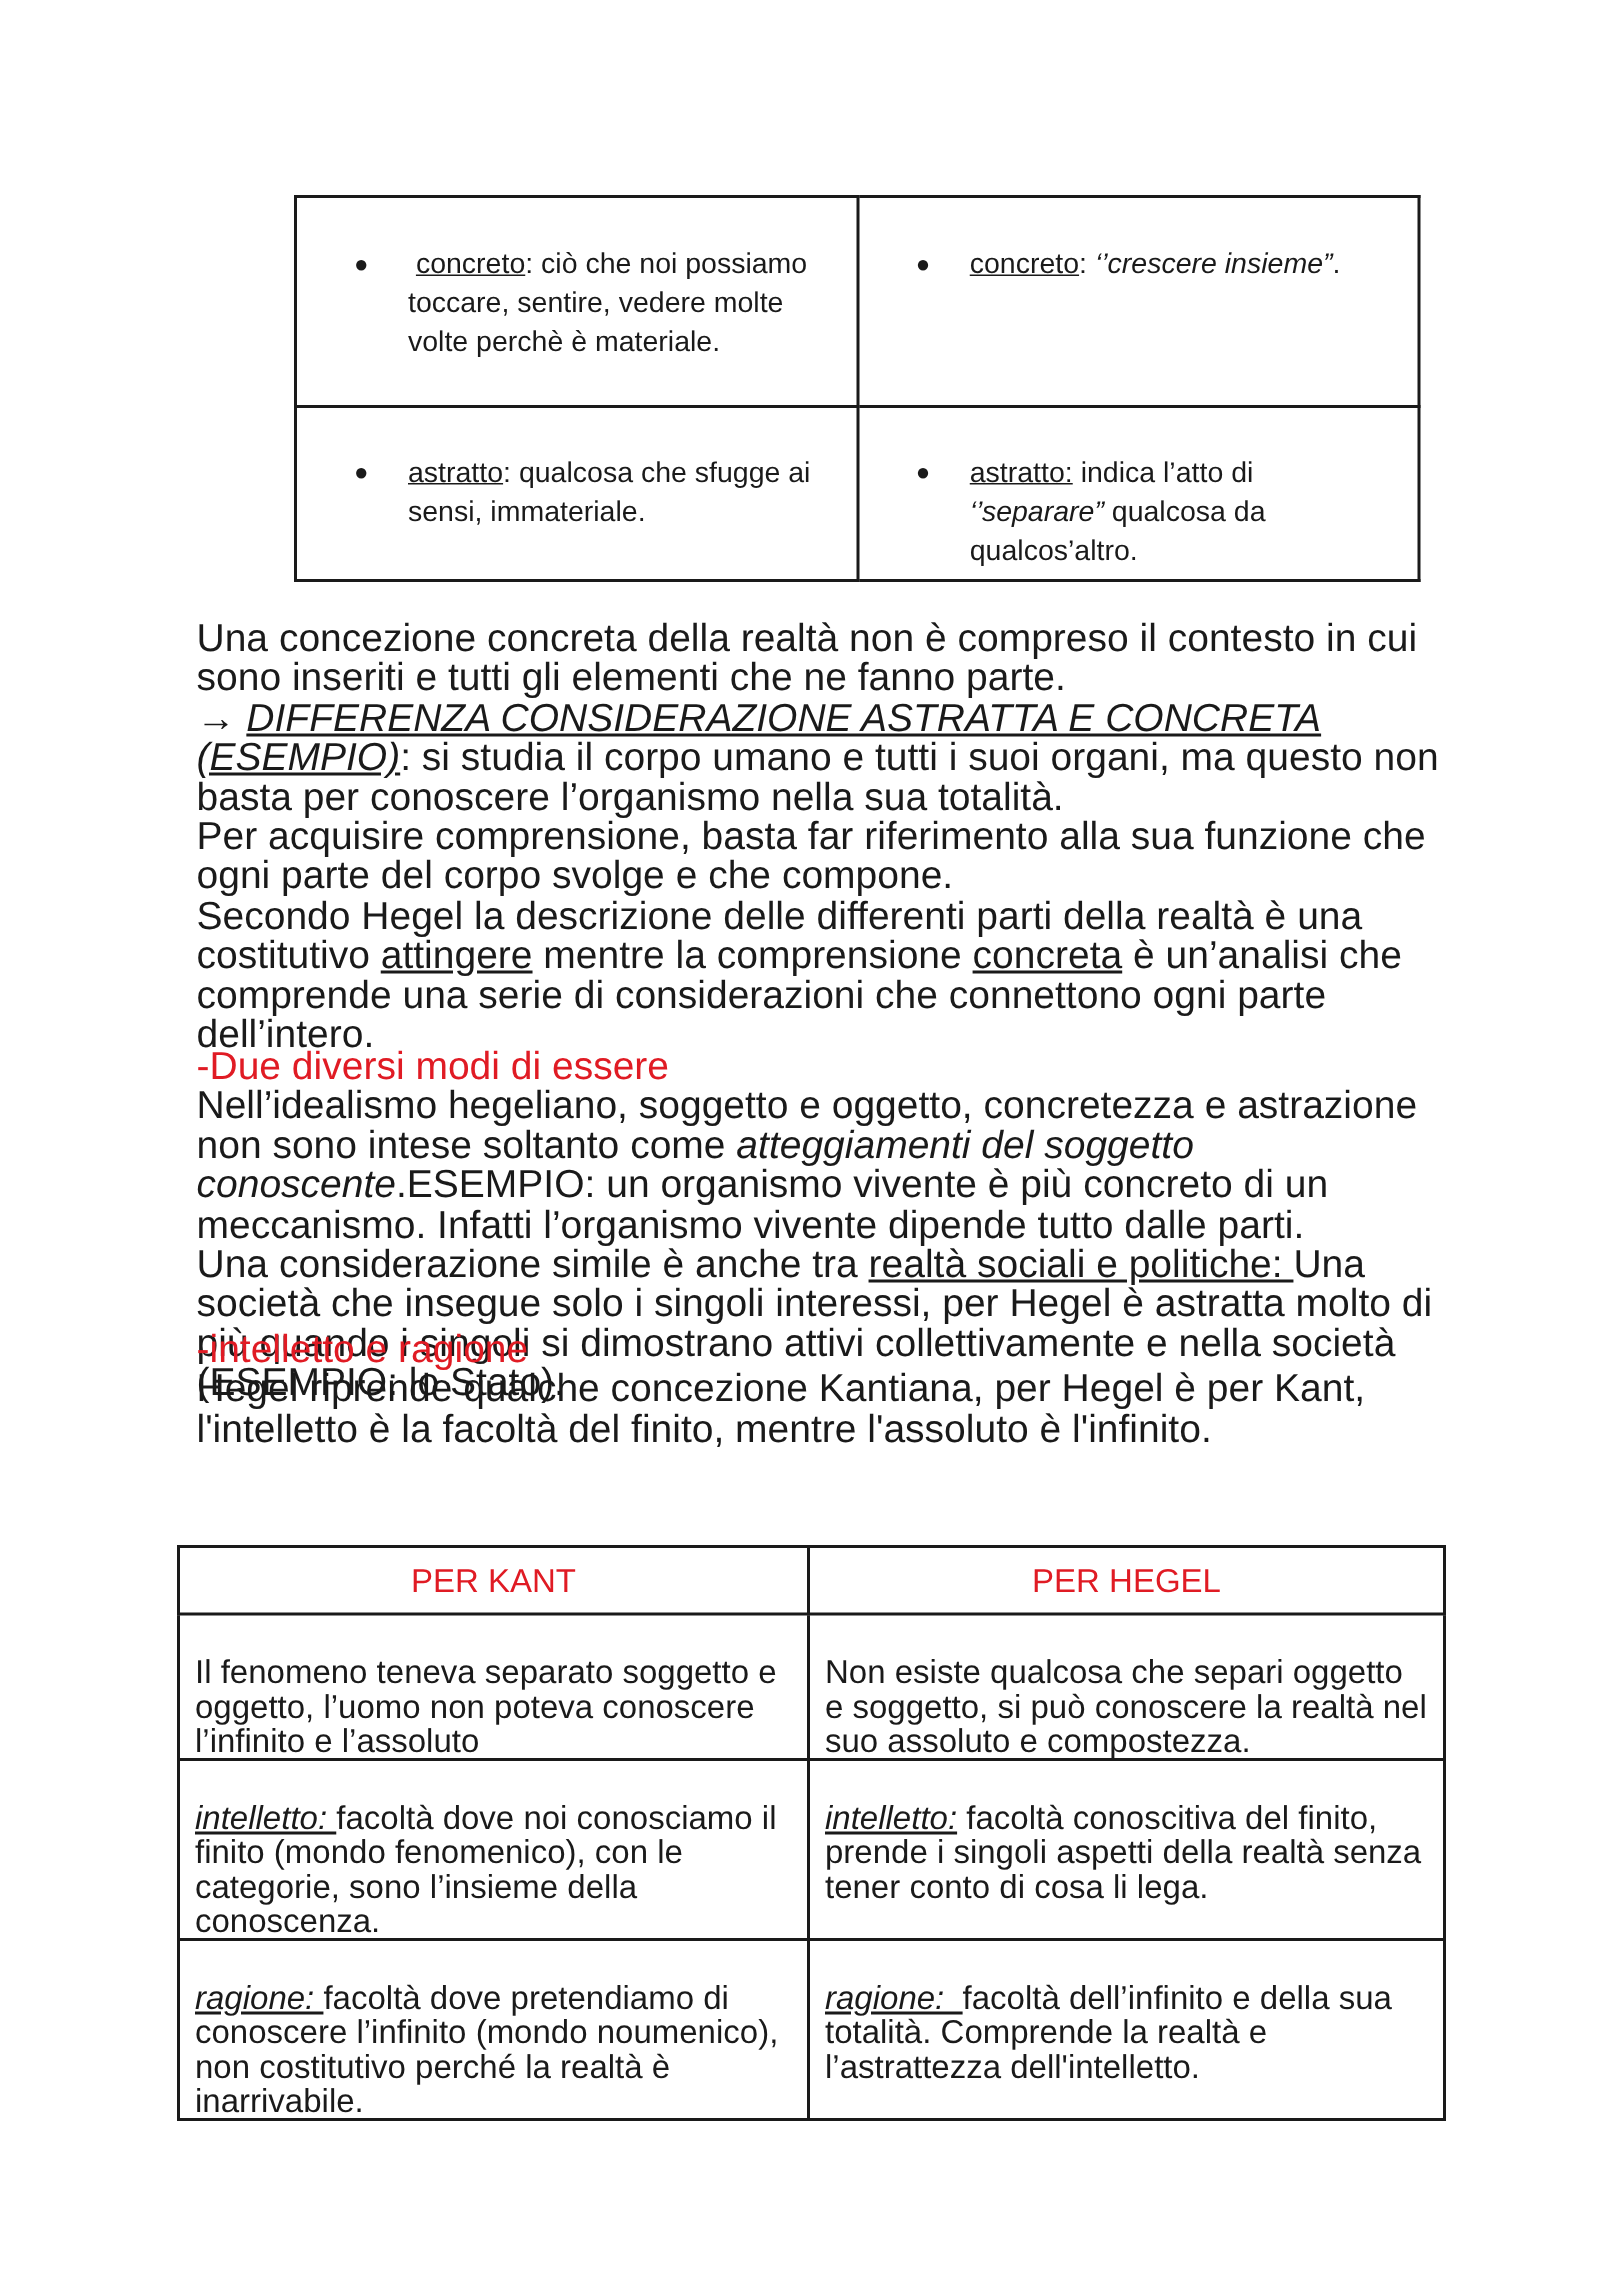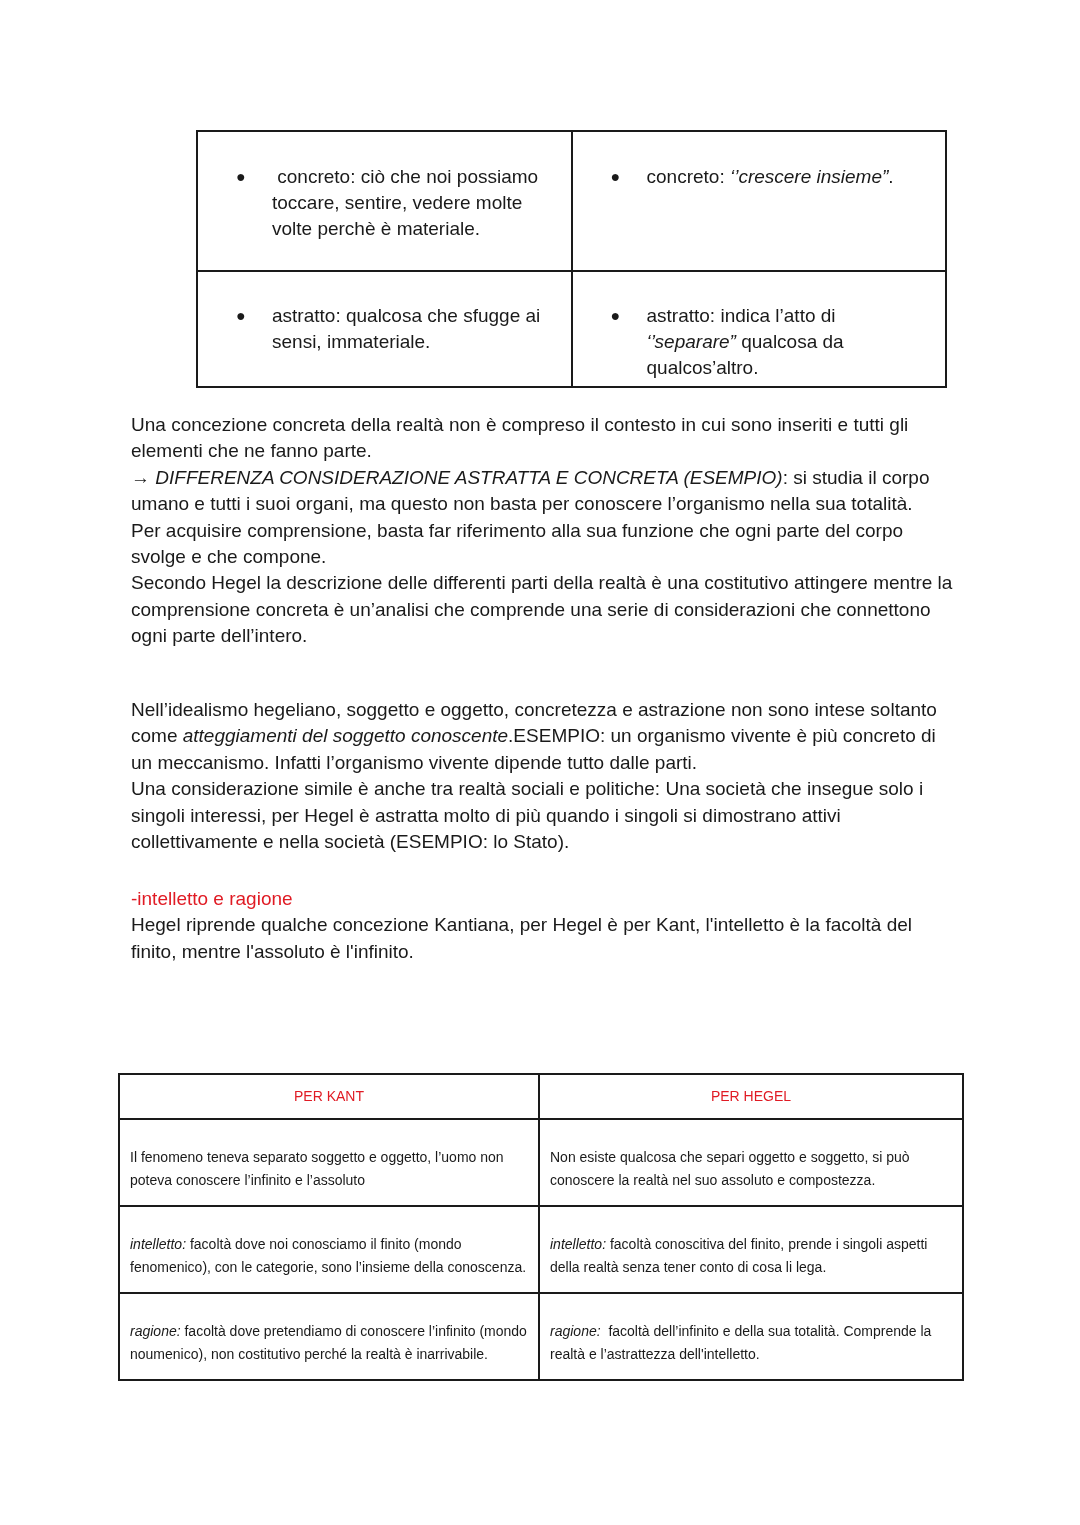--- a/index.html
+++ b/index.html
@@ -13,34 +13,34 @@
   .t1 {
     position: absolute; left: 196px; top: 130px; width: 751px;
     border-collapse: collapse; font-size: 19px; line-height: 26px;
   }
   .t1 td { border: 2px solid #1a1a1a; vertical-align: top; width: 50%; padding: 0; }
   .t1 tr.r1 td { height: 138px; }
   .t1 tr.r2 td { height: 114px; }
   .t1 .cell { padding: 32px 20px 0 38px; display: flex; }
   .t1 tr.r2 .cell { padding-top: 31px; }
   .bullet { width: 36px; flex: 0 0 36px; font-size: 16px; line-height: 26px; }
-  .u { }
+  .u { text-decoration: underline; }
   .i { font-style: italic; }
 
   
   .para {
     position: absolute; left: 131px; width: 830px;
-    font-size: 19px; line-height: 26.4px; margin: 0;
+    font-size: 26px; line-height: 26.4px; margin: 0;
   }
   .red { color: #e01b24; }
 
   
   .t2 {
     position: absolute; left: 118px; top: 1030px; width: 846px;
-    border-collapse: collapse; font-size: 14px; line-height: 23px; margin-top: 43px;
+    border-collapse: collapse; font-size: 22px; line-height: 23px;
   }
   .t2 td, .t2 th { border: 2px solid #1a1a1a; vertical-align: top; padding: 0 10px; text-align: left; font-weight: normal; }
   .t2 th { text-align: center; color: #e01b24; height: 43px; vertical-align: middle; }
   .t2 td { height: 87px; padding-top: 26px; box-sizing: border-box; }
   .t2 col.c1 { width: 420px; }
 </style>
 </head>
 <body>
 
 <div class="page">
@@ -79,20 +79,21 @@
     </table>
 
   <div class="para" style="top:412px;">
     <div>Una concezione concreta della realtà non è compreso il contesto in cui sono inseriti e tutti gli elementi che ne fanno parte.</div>
     <div><span>→ </span><span class="u i">DIFFERENZA CONSIDERAZIONE ASTRATTA E CONCRETA (ESEMPIO)</span><span>: si studia il corpo umano e tutti i suoi organi, ma questo non basta per conoscere l’organismo nella sua totalità.</span></div>
     <div>Per acquisire comprensione, basta far riferimento alla sua funzione che ogni parte del corpo svolge e che compone.</div>
     <div><span>Secondo Hegel la descrizione delle differenti parti della realtà è una costitutivo </span><span class="u">attingere</span><span> mentre la comprensione </span><span class="u">concreta</span><span> è un’analisi che comprende una serie di considerazioni che connettono ogni parte dell’intero.</span></div>
   </div>
 
   <div class="para" style="top:697px;">
+    <div class="red">-Due diversi modi di essere</div>
     <div><span>Nell’idealismo hegeliano, soggetto e oggetto, concretezza e astrazione non sono intese soltanto come </span><span class="i">atteggiamenti del soggetto conoscente</span><span>.ESEMPIO: un organismo vivente è più concreto di un meccanismo. Infatti l’organismo vivente dipende tutto dalle parti.</span></div>
     <div><span>Una considerazione simile è anche tra </span><span class="u">realtà sociali e politiche: </span><span>Una società che insegue solo i singoli interessi, per Hegel è astratta molto di più quando i singoli si dimostrano attivi collettivamente e nella società (ESEMPIO: lo Stato).</span></div>
   </div>
 
   <div class="para" style="top:868px;margin-top:18px;">
     <div class="red">-intelletto e ragione</div>
     <div>Hegel riprende qualche concezione Kantiana, per Hegel è per Kant, l'intelletto è la facoltà del finito, mentre l'assoluto è l'infinito.</div>
   </div>
 
   <table class="t2">

